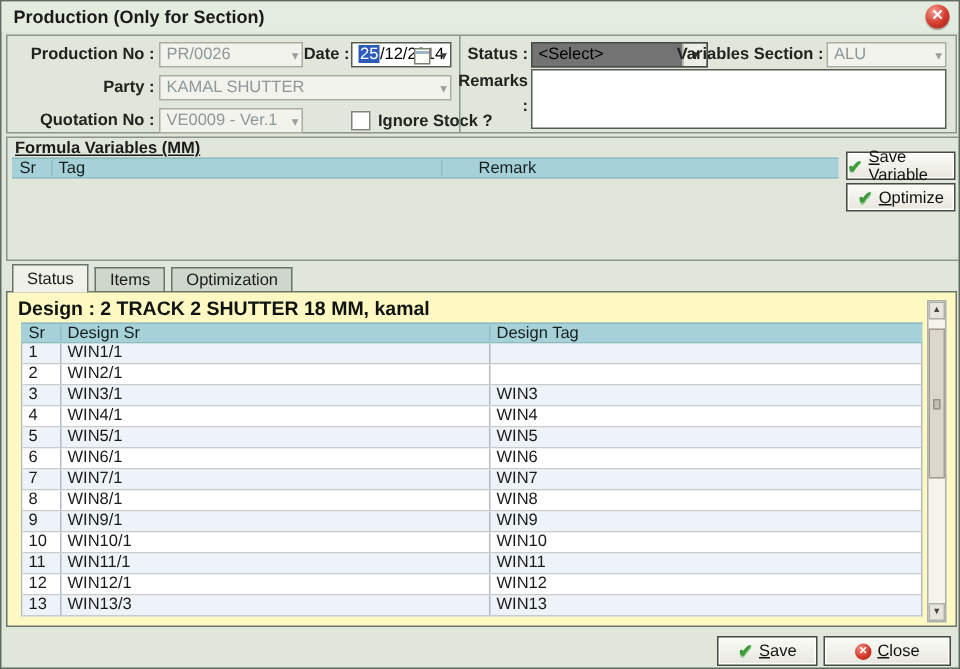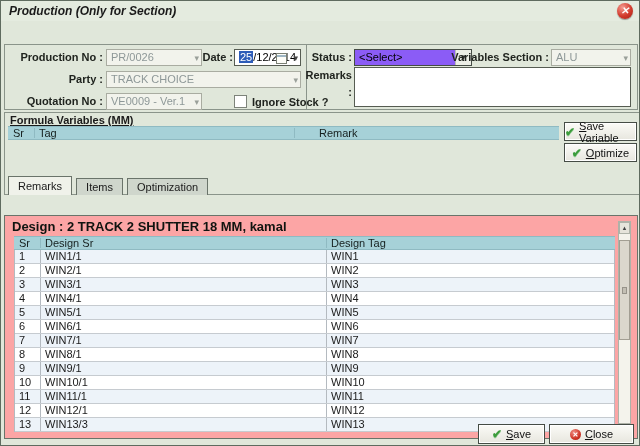--- a/index.html
+++ b/index.html
@@ -2,37 +2,37 @@
 <html><head>
 <meta charset="utf-8">
 <style>
   html,body{margin:0;padding:0;background:#555;}
   .window{
     position:relative;width:640px;height:446px;box-sizing:border-box;
     background:#e0e7da;border:1px solid #5f6b5f;overflow:hidden;
     font-family:"Liberation Sans",sans-serif;font-size:11px;color:#1a1a1a;
   }
   
-  .titlebar{position:absolute;left:0;top:0;right:0;height:20px;background:#e4ebdf;font-style:italic;}
+  .titlebar{position:absolute;left:0;top:0;right:0;height:20px;background:#e4ebdf;}
   .titlebar .title{position:absolute;left:8px;top:3px;font-size:12px;font-weight:bold;}
   .close-btn{
     position:absolute;right:6px;top:2px;width:16px;height:16px;border-radius:50%;
     background:radial-gradient(circle at 35% 28%,#f49a90,#d23a2c 55%,#a31e14);
     color:#fff;font-size:10px;font-weight:bold;text-align:center;line-height:15px;
     box-shadow:0 1px 1px rgba(0,0,0,.35);cursor:default;
   }
   
-  .panel{position:absolute;border:1px solid #8a948a;box-sizing:border-box;margin-top:21px;}
+  .panel{position:absolute;border:1px solid #8a948a;box-sizing:border-box;}
   .lbl{position:absolute;height:17px;line-height:17px;text-align:right;font-weight:bold;color:#20241f;}
   .tbox{
     position:absolute;height:17px;line-height:15px;box-sizing:border-box;
     border:1px solid #a9aca1;background:#f2f3ec;color:#8e9898;padding:0 4px;overflow:hidden;white-space:nowrap;
   }
   .tbox .arr{position:absolute;right:2px;top:1px;color:#9aa09a;font-size:9px;}
-  .combo-flat{border:1px solid #454c45;background:#8b5cf6;color:#000;}
+  .combo-flat{border:1px solid #454c45;background:#737373;color:#000;}
   .combo-flat .arrbox{
     position:absolute;right:0;top:0;bottom:0;width:15px;border-left:1px solid #b9bdb4;
     background:#eceee6;color:#333;font-size:8px;text-align:center;line-height:15px;
   }
   .datefield{background:#fff;color:#000;border-color:#565c52;}
   .datefield .day{background:#2d5cb8;color:#fff;padding:0 1px;}
   .cal-icon{position:absolute;right:13px;top:3px;width:9px;height:9px;border:1px solid #7a8074;background:#fdfdf8;}
   .cal-icon:before{content:"";position:absolute;left:0;right:0;top:1px;height:2px;background:#9fb6c4;}
   .datefield .arr{right:2px;color:#444;}
   .checkbox-row{position:absolute;display:flex;align-items:center;gap:5px;}
@@ -115,21 +115,21 @@
       <span class="arr">▾</span>
     </div>
     <span class="lbl" style="left:196px;top:4px;width:32px;">Date :</span>
     <div class="tbox datefield" style="left:229px;top:4px;width:67px;">
       <span class="day">25</span><span>/12/2014</span>
       <span class="cal-icon"></span>
       <span class="arr">▾</span>
     </div>
     <span class="lbl" style="left:2px;top:26px;width:96px;">Party :</span>
     <div class="tbox" style="left:101px;top:26px;width:195px;">
-      <span>TRACK CHOICE</span>
+      <span>KAMAL SHUTTER</span>
       <span class="arr">▾</span>
     </div>
     <span class="lbl" style="left:2px;top:48px;width:96px;">Quotation No :</span>
     <div class="tbox" style="left:101px;top:48px;width:96px;">
       <span>VE0009 - Ver.1</span>
       <span class="arr">▾</span>
     </div>
     <div class="checkbox-row" style="left:229px;top:50px;">
       <div class="checkbox"></div>
       <span class="cb-label">Ignore Stock ?</span>
@@ -165,46 +165,44 @@
       <span class="check-ico">✔</span>
       <span><u>S</u>ave Variable</span>
     </div>
     <div class="btn" style="right:6px;top:30px;width:73px;">
       <span class="check-ico">✔</span>
       <span><u>O</u>ptimize</span>
     </div>
   </div>
 
   <div class="tabstrip">
-    <span class="tab active">Remarks</span>
+    <span class="tab active">Status</span>
     <span class="tab inactive">Items</span>
     <span class="tab inactive">Optimization</span>
   </div>
 
-  <div class="panel" style="left:3px;top:193px;width:634px;height:224px;border-color:#6a746a;background:#fca5a5;">
+  <div class="panel" style="left:3px;top:193px;width:634px;height:224px;border-color:#6a746a;background:#fef9c3;">
     <span class="design-heading">Design : 2 TRACK 2 SHUTTER 18 MM, kamal</span>
 
     <div class="grid-header" style="left:9px;top:20px;width:601px;">
       <span class="hcell" style="left:5px;">Sr</span>
       <span class="hsep" style="left:26px;"></span>
       <span class="hcell" style="left:31px;">Design Sr</span>
       <span class="hsep" style="left:312px;"></span>
       <span class="hcell" style="left:317px;">Design Tag</span>
     </div>
 
     <div class="dtable" style="top:34px;">
         <div class="drow odd">
           <span class="dcell-sr">1</span>
           <span class="dcell-sr2">WIN1/1</span>
-          <span class="dcell-tag">WIN1</span>
         </div>
         <div class="drow even">
           <span class="dcell-sr">2</span>
           <span class="dcell-sr2">WIN2/1</span>
-          <span class="dcell-tag">WIN2</span>
         </div>
         <div class="drow odd">
           <span class="dcell-sr">3</span>
           <span class="dcell-sr2">WIN3/1</span>
           <span class="dcell-tag">WIN3</span>
         </div>
         <div class="drow even">
           <span class="dcell-sr">4</span>
           <span class="dcell-sr2">WIN4/1</span>
           <span class="dcell-tag">WIN4</span>

